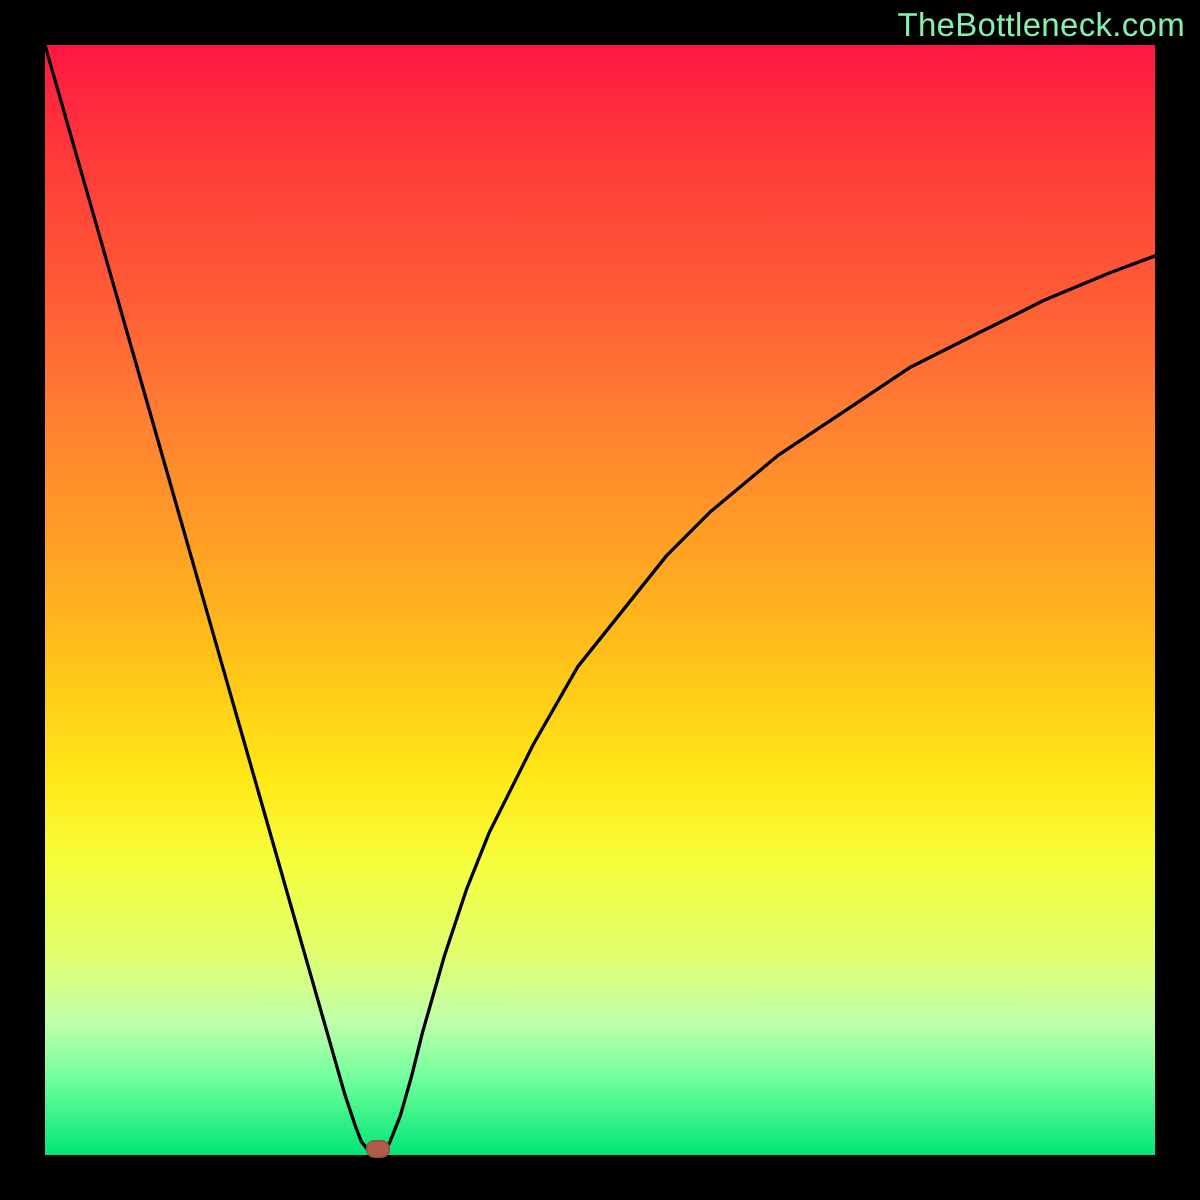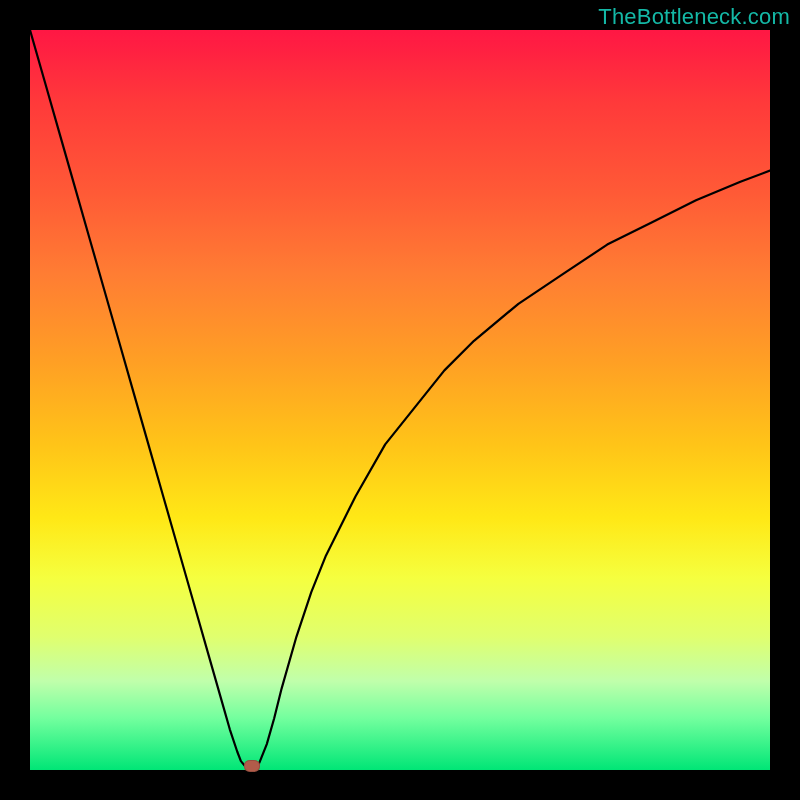--- a/index.html
+++ b/index.html
@@ -57,21 +57,21 @@
     width: 16px;
     height: 12px;
     border-radius: 6px / 5px;
     background: #b15c4a;
     box-shadow: 0 0 0 1px rgba(0,0,0,0.15) inset;
   }
   .attribution {
     position: absolute;
     top: 4px;
     right: 10px;
-    color: #14b8a6;
+    color: #86efac;
     font-size: 22px;
     letter-spacing: 0.2px;
   }
 </style>
 </head>
 <body>
 
 <div class="frame">
   <div class="attribution">TheBottleneck.com</div>
 

